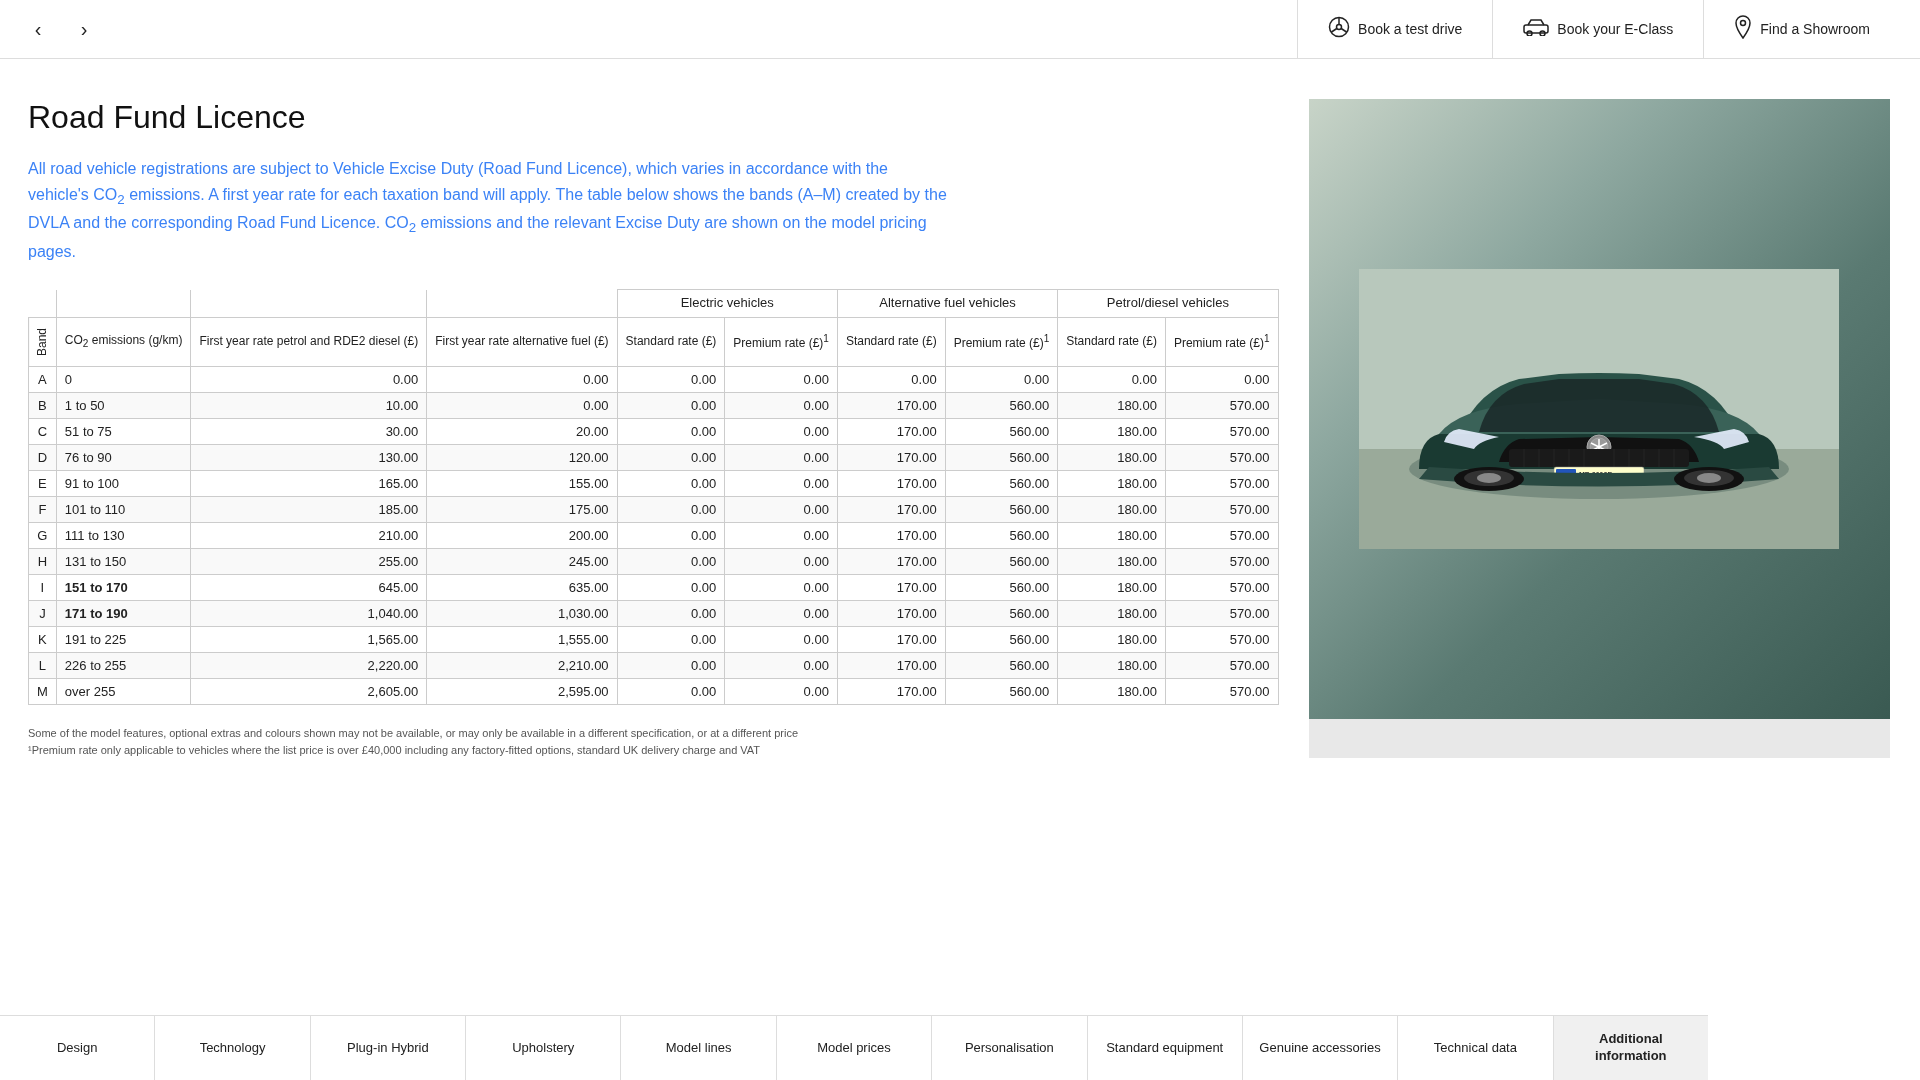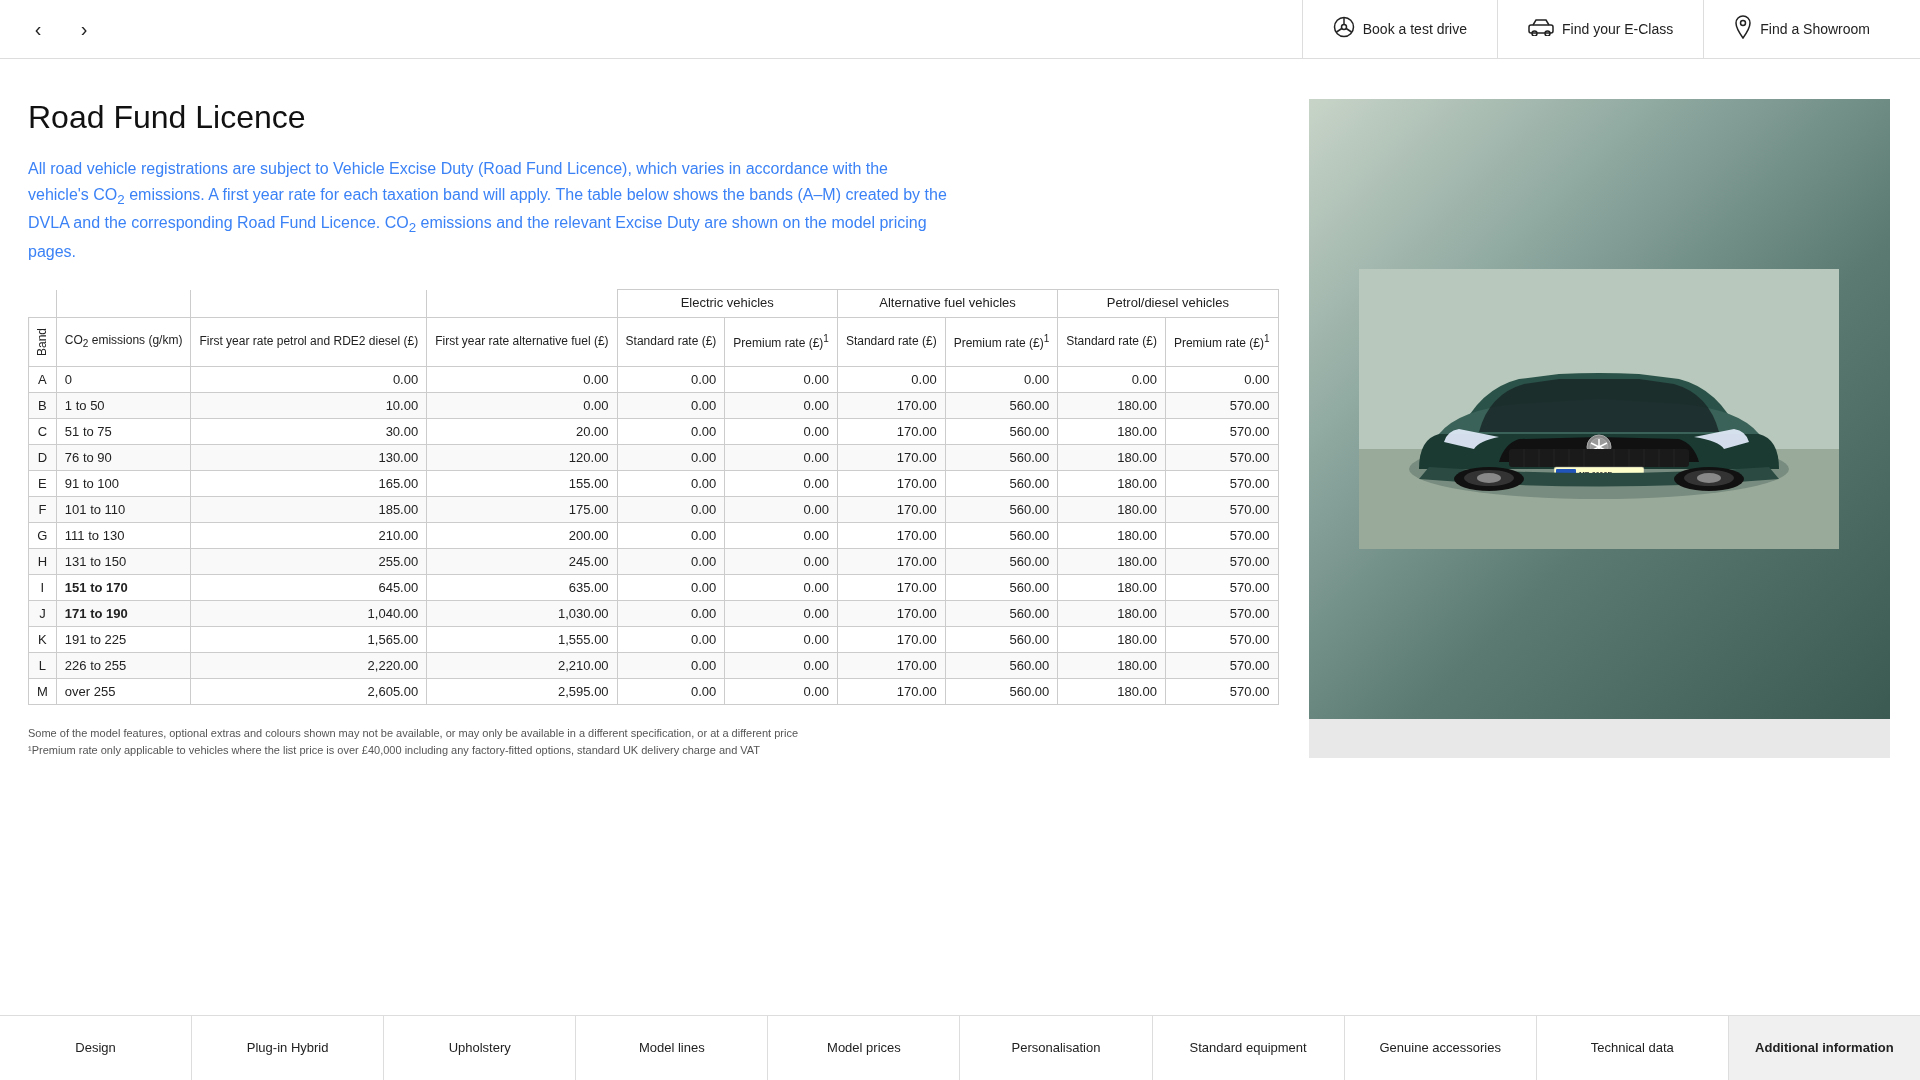--- a/index.html
+++ b/index.html
@@ -133,21 +133,21 @@
       font-size: 11px;
       color: #555;
       line-height: 1.5;
     }
 
     
     .bottom-nav {
       position: fixed;
       bottom: 0;
       left: 0;
-      width: 1920px;
+      width: 1708px;
       height: 65px;
       background: #fff;
       border-top: 1px solid #ddd;
       display: flex;
     }
     .bottom-nav-item {
       flex: 1;
       display: flex;
       align-items: center;
       justify-content: center;
@@ -188,21 +188,21 @@
     </a>
     <a class="header-btn">
       <span class="header-icon">
         <svg width="26" height="18" viewBox="0 0 26 18" fill="none" xmlns="http://www.w3.org/2000/svg">
           <rect x="1" y="7" width="24" height="8" rx="2" stroke="#222" stroke-width="1.5" fill="none"></rect>
           <path d="M5 7 L8 2 H18 L21 7" stroke="#222" stroke-width="1.5" fill="none"></path>
           <circle cx="6.5" cy="15.5" r="2.5" stroke="#222" stroke-width="1.5" fill="none"></circle>
           <circle cx="19.5" cy="15.5" r="2.5" stroke="#222" stroke-width="1.5" fill="none"></circle>
         </svg>
       </span>
-      <span>Find your E-Class</span>
+      <span>Book your E-Class</span>
     </a>
     <a class="header-btn">
       <span class="header-icon">
         <svg width="18" height="24" viewBox="0 0 18 24" fill="none" xmlns="http://www.w3.org/2000/svg">
           <path d="M9 1C5.13 1 2 4.13 2 8c0 5.25 7 15 7 15s7-9.75 7-15c0-3.87-3.13-7-7-7z" stroke="#222" stroke-width="1.5" fill="none"></path>
           <circle cx="9" cy="8" r="2.5" stroke="#222" stroke-width="1.5" fill="none"></circle>
         </svg>
       </span>
       <span>Find a Showroom</span>
     </a>
@@ -465,20 +465,21 @@
         <ellipse cx="350" cy="209" rx="25" ry="8" fill="#333"></ellipse>
         <ellipse cx="130" cy="209" rx="12" ry="5" fill="#888"></ellipse>
         <ellipse cx="350" cy="209" rx="12" ry="5" fill="#888"></ellipse>
       </svg>
     </div>
   </div>
 </div>
 
 <div class="bottom-nav">
   <div class="bottom-nav-item">Design</div>
+  <div class="bottom-nav-item">Technology</div>
   <div class="bottom-nav-item">Plug-in Hybrid</div>
   <div class="bottom-nav-item">Upholstery</div>
   <div class="bottom-nav-item">Model lines</div>
   <div class="bottom-nav-item">Model prices</div>
   <div class="bottom-nav-item">Personalisation</div>
   <div class="bottom-nav-item" style="white-space:normal;">Standard equipment</div>
   <div class="bottom-nav-item" style="white-space:normal;">Genuine accessories</div>
   <div class="bottom-nav-item">Technical data</div>
   <div class="bottom-nav-item active" style="white-space:normal;">Additional information</div>
 </div>

